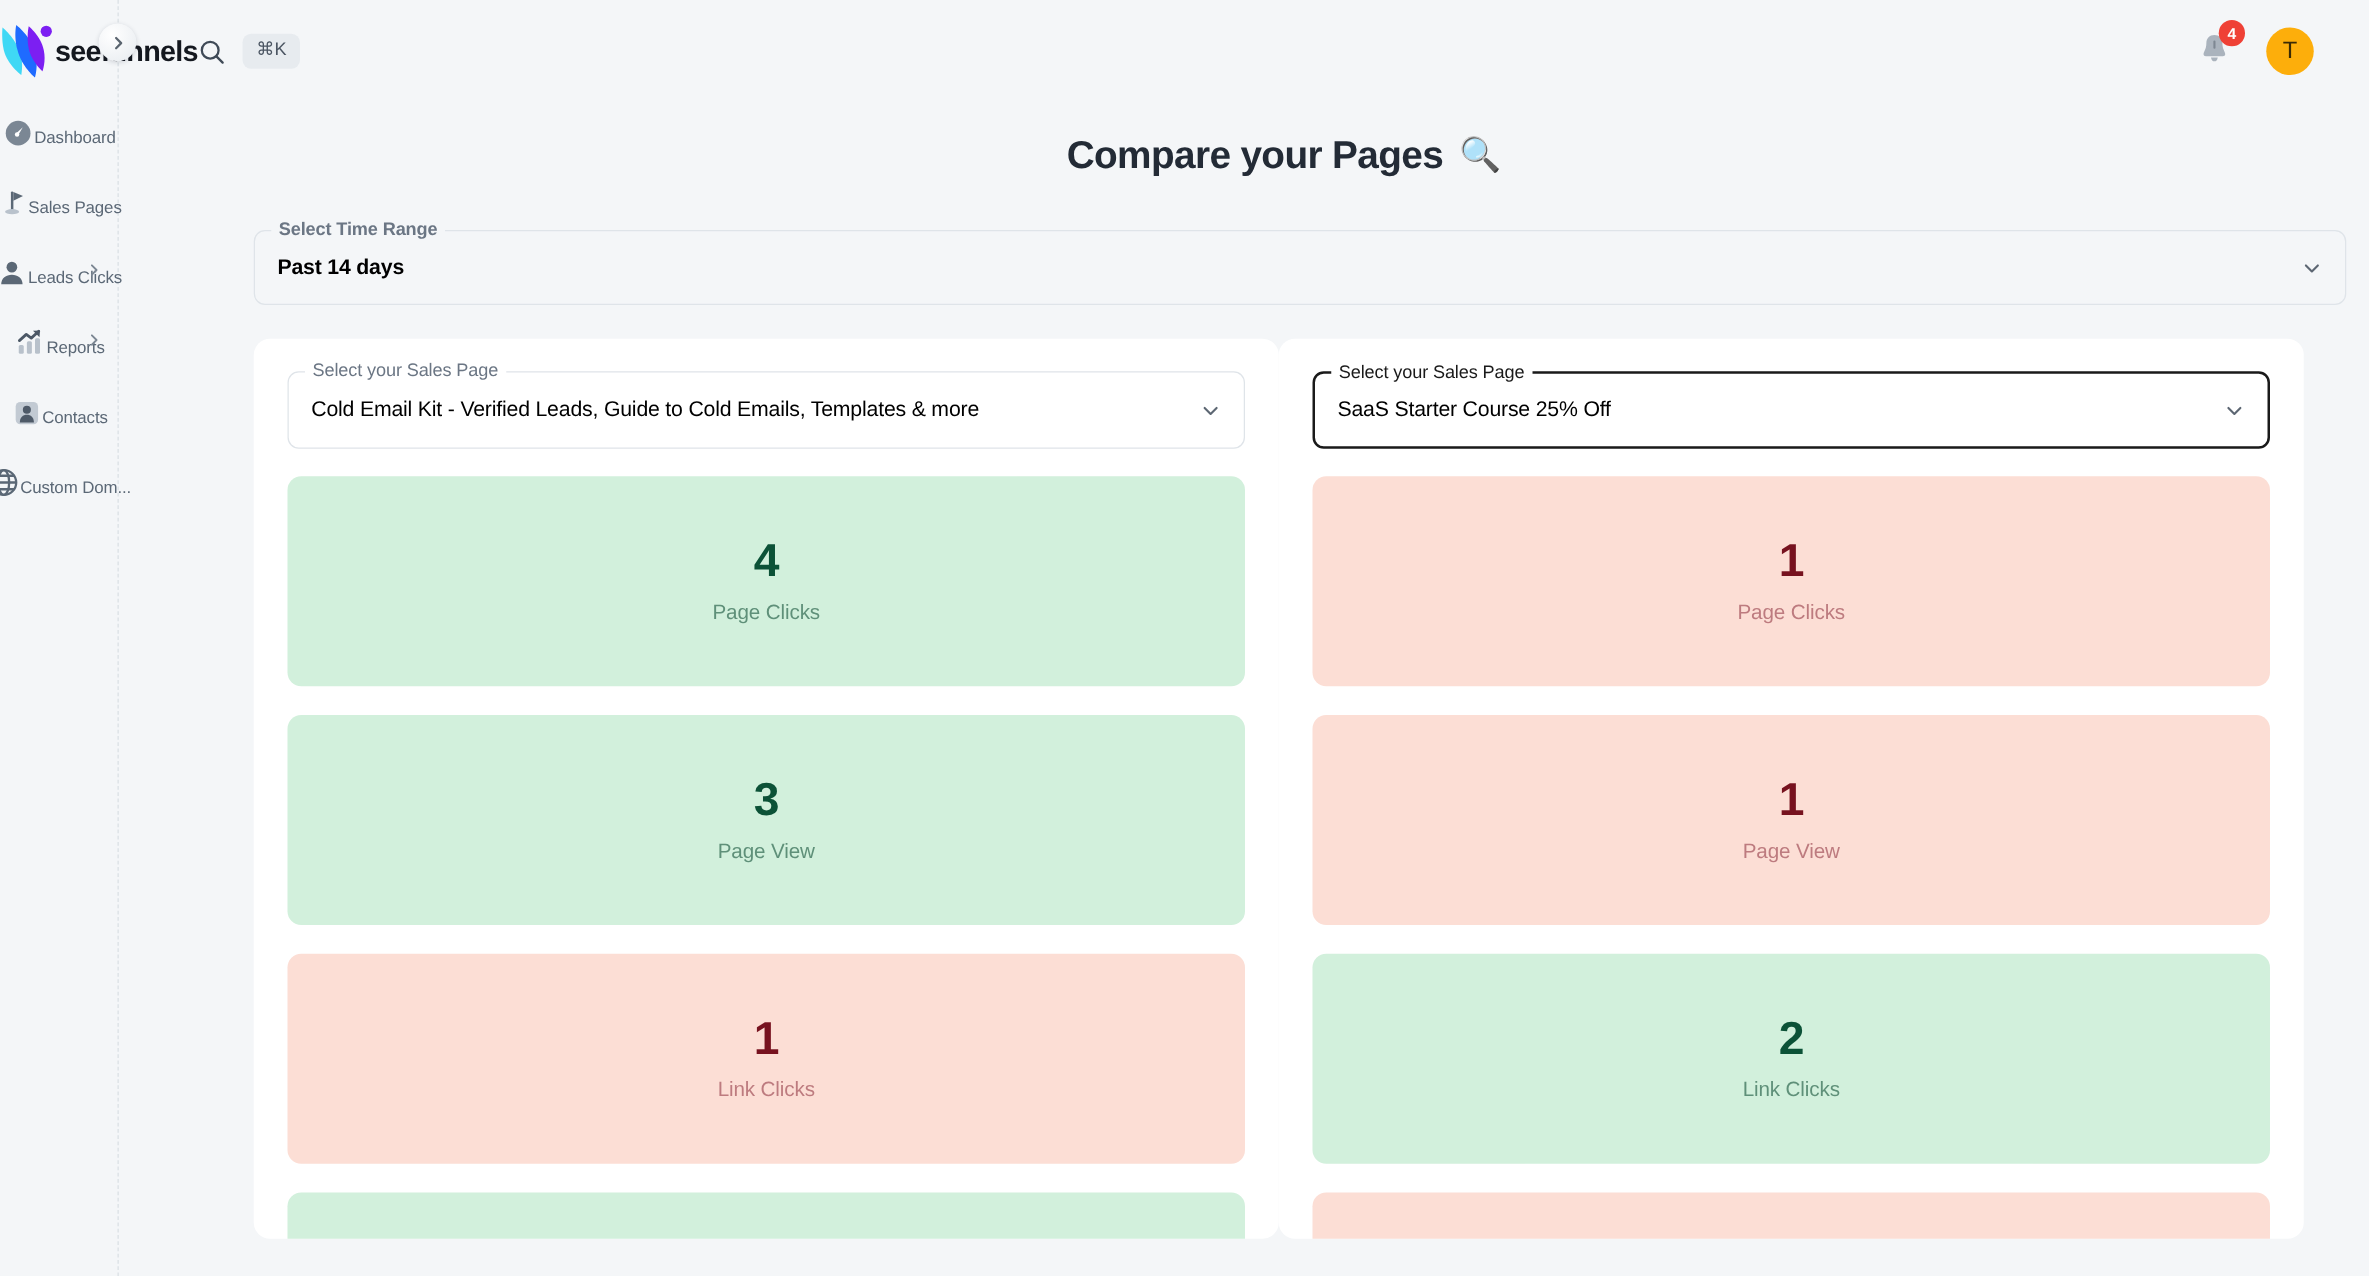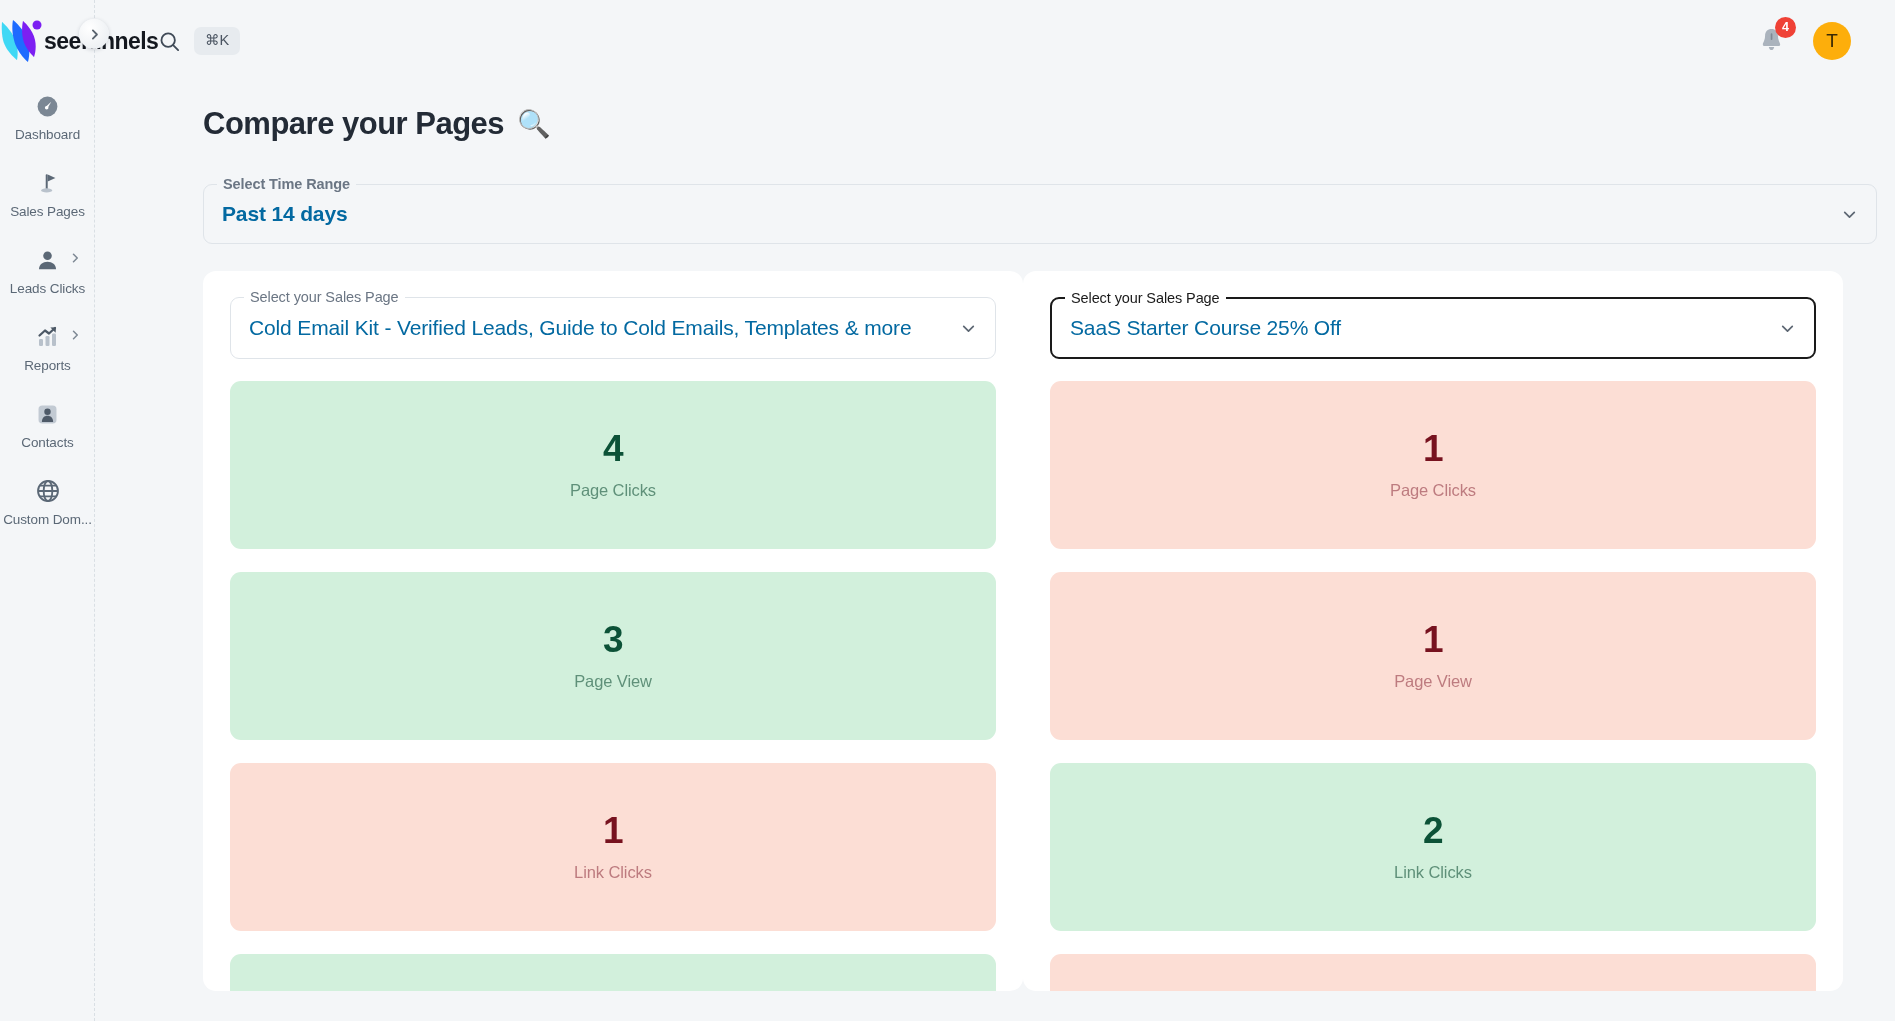--- a/index.html
+++ b/index.html
@@ -35,21 +35,21 @@
   #collapse-toggle {
     position: absolute; left: 79px; top: 19px;
     width: 30px; height: 30px; border-radius: 50%;
     background: radial-gradient(circle at 35% 30%, #ffffff 0%, #eef1f4 70%, #e3e8ed 100%);
     box-shadow: 0 1px 4px rgba(30,40,60,.18);
     display: flex; align-items: center; justify-content: center;
     color: #5a646f; font-size: 14px; z-index: 10;
   }
   .nav-item {
     width: 95px; padding: 9px 0 7px;
-    display: flex; flex-direction: column; align-items: center;
+    display: flex; flex-direction: row; align-items: center;
     position: relative; cursor: pointer;
     margin-bottom: 10px;
     justify-content: center;
   }
   .nav-icon { height: 30px; display:flex; align-items:center; justify-content:center; color:#5b6876; }
   .nav-label {
     margin-top: 6px; font-size: 13.5px; color: #5b6876;
     white-space: nowrap; letter-spacing: -0.1px;
   }
   .nav-caret {
@@ -91,21 +91,21 @@
 
   
   #main {
     position: absolute; left: 95px; top: 82px; right: 0; bottom: 0;
     padding: 0 44px;
   }
   #page-title {
     font-size: 31px; font-weight: 700; color: #232b36;
     letter-spacing: -0.5px;
     margin: 24px 0 0 64px;
-    display: flex; align-items: center; gap: 13px;
+    display: flex; align-items: center; gap: 13px; justify-content: center;
   }
   #title-emoji { font-size: 27px; }
 
   
   .outlined {
     position: relative;
     border: 1px solid #dfe4e9;
     border-radius: 9px;
     background: transparent;
     display: flex; align-items: center;
@@ -113,21 +113,21 @@
   }
   .outlined.focused { border: 2px solid #1a1a1a; }
   .outlined > .ol-legend {
     position: absolute; top: -9px; left: 13px;
     background: #f4f6f8; padding: 0 6px;
     font-size: 14.5px; color: #6b7684; letter-spacing: -0.1px;
   }
   .outlined.onwhite > .ol-legend { background: #ffffff; }
   .outlined.focused > .ol-legend { color: #1a1a1a; }
   .ol-value {
-    flex: 1; font-size: 21px; color: #0369a1;
+    flex: 1; font-size: 17px; color: #000000;
     padding: 0 18px; letter-spacing: -0.15px;
   }
   .ol-chevron { padding-right: 18px; color: #5d6773; display:flex; }
 
   #timerange-wrap { margin: 42px 0 0 64px; }
   #timerange { height: 60px; width: 1674px; font-weight: bold; }
 
   #compare-row {
     margin: 27px 0 0 64px;
     display: flex; 

